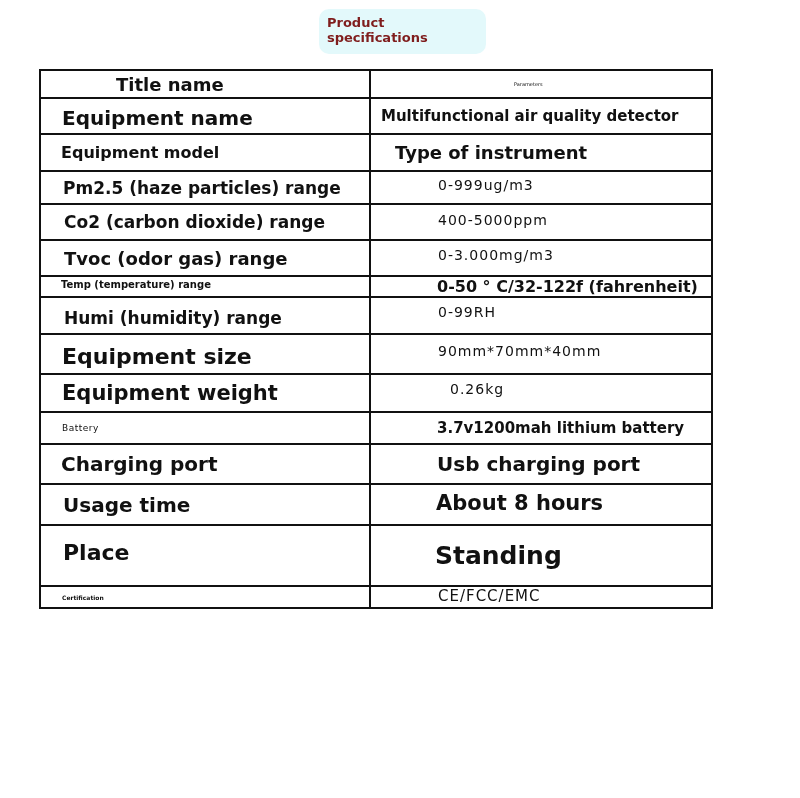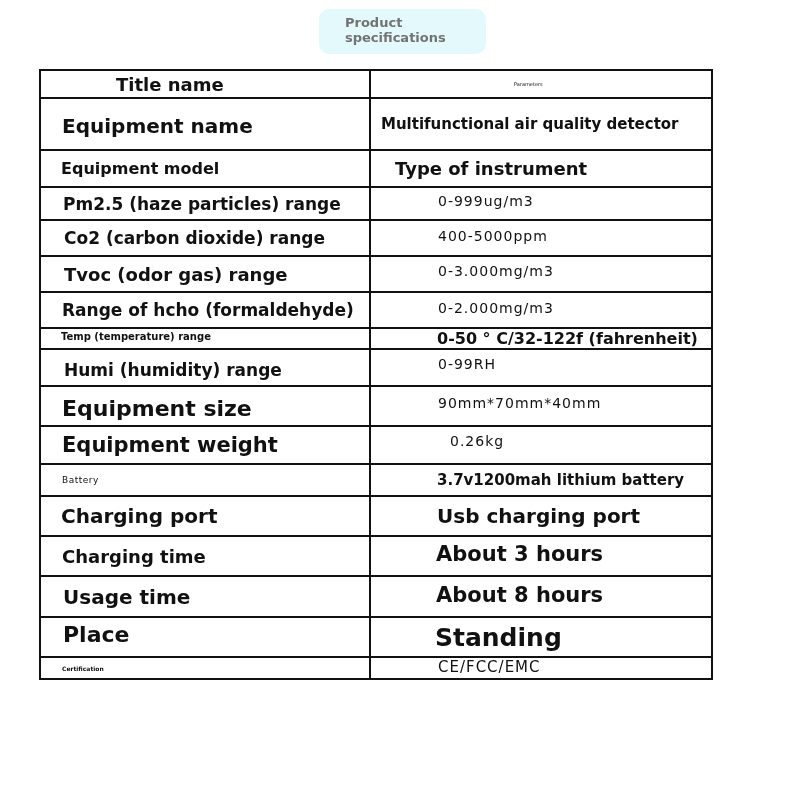--- a/index.html
+++ b/index.html
@@ -1,18 +1,18 @@
 <!DOCTYPE html>
 <html><head>
 <meta charset="utf-8">
 <style>
   html, body { margin:0; padding:0; background:#ffffff; }
   body { width:800px; height:798px; position:relative; overflow:hidden; font-family:"DejaVu Sans", sans-serif; color:#111; }
   .badge { position:absolute; left:319px; top:9px; width:167px; height:45px; background:#e3f9fb; border-radius:10px; }
-  .badge span { position:absolute; left:26px; top:6px; font-weight:bold; font-size:13px; line-height:15px; color:#737373; }
+  .badge span { position:absolute; left:8px; top:6px; font-weight:bold; font-size:13px; line-height:15px; color:#7f1d1d; }
   table.spec { position:absolute; left:39px; top:69px; width:674px; border-collapse:collapse; }
   table.spec td { border:2px solid #111; padding:0; vertical-align:middle; white-space:nowrap; overflow:hidden; }
   td.k { width:328px; }
   td.v { width:340px;border-radius:14px; }
   .t { display:block; font-weight:bold; }
   .m { display:block; font-weight:normal; letter-spacing:1px; }
 </style>
 </head>
 <body>
 
@@ -26,21 +26,21 @@
 <table class="spec">
   <tbody>
       <tr style="height:28px">
     <td class="k">
           <span class="t" style="font-size:18px;padding-left:75px">Title name</span>
         </td>
     <td class="v">
           <span class="m" style="font-size:5px;padding-left:143px;letter-spacing:0">Parameters</span>
         </td>
   </tr>
-  <tr style="height:52px">
+  <tr style="height:36px">
     <td class="k">
           <span class="t" style="font-size:20px;padding-left:21px;padding-top:4px">Equipment name</span>
         </td>
     <td class="v">
           <span class="t" style="font-size:15px;padding-left:10px">Multifunctional air quality detector</span>
         </td>
   </tr>
   <tr style="height:37px">
     <td class="k">
           <span class="t" style="font-size:16px;padding-left:20px">Equipment model</span>
@@ -64,28 +64,20 @@
     <td class="v">
           <span class="m" style="font-size:14px;padding-left:67px;padding-bottom:4px">400-5000ppm</span>
         </td>
   </tr>
   <tr style="height:36px">
     <td class="k">
           <span class="t" style="font-size:18px;padding-left:23px">Tvoc (odor gas) range</span>
         </td>
     <td class="v">
           <span class="m" style="font-size:14px;padding-left:67px;padding-bottom:6px">0-3.000mg/m3</span>
-        </td>
-  </tr>
-  <tr style="height:36px">
-    <td class="k">
-          <span class="t" style="font-size:17px;padding-left:21px">Range of hcho (formaldehyde)</span>
-        </td>
-    <td class="v">
-          <span class="m" style="font-size:14px;padding-left:67px;padding-bottom:4px">0-2.000mg/m3</span>
         </td>
   </tr>
   <tr style="height:20px">
     <td class="k">
           <span class="t" style="font-size:10px;padding-left:20px;padding-bottom:4px">Temp (temperature) range</span>
         </td>
     <td class="v">
           <span class="t" style="font-size:16px;padding-left:66px">0-50 ° C/32-122f (fahrenheit)</span>
         </td>
   </tr>
@@ -122,37 +114,29 @@
         </td>
   </tr>
   <tr style="height:40px">
     <td class="k">
           <span class="t" style="font-size:20px;padding-left:20px">Charging port</span>
         </td>
     <td class="v">
           <span class="t" style="font-size:20px;padding-left:66px">Usb charging port</span>
         </td>
   </tr>
-  <tr style="height:40px">
-    <td class="k">
-          <span class="t" style="font-size:18px;padding-left:21px">Charging time</span>
-        </td>
-    <td class="v">
-          <span class="t" style="font-size:21px;padding-left:65px;padding-bottom:4px">About 3 hours</span>
-        </td>
-  </tr>
   <tr style="height:41px">
     <td class="k">
           <span class="t" style="font-size:20px;padding-left:22px">Usage time</span>
         </td>
     <td class="v">
           <span class="t" style="font-size:21px;padding-left:65px;padding-bottom:4px">About 8 hours</span>
         </td>
   </tr>
-  <tr style="height:40px">
+  <tr style="height:61px">
     <td class="k">
           <span class="t" style="font-size:22px;padding-left:22px;padding-bottom:6px">Place</span>
         </td>
     <td class="v">
           <span class="t" style="font-size:25px;padding-left:64px">Standing</span>
         </td>
   </tr>
   <tr style="height:19px">
     <td class="k">
           <span class="t" style="font-size:6px;padding-left:21px">Certification</span>

